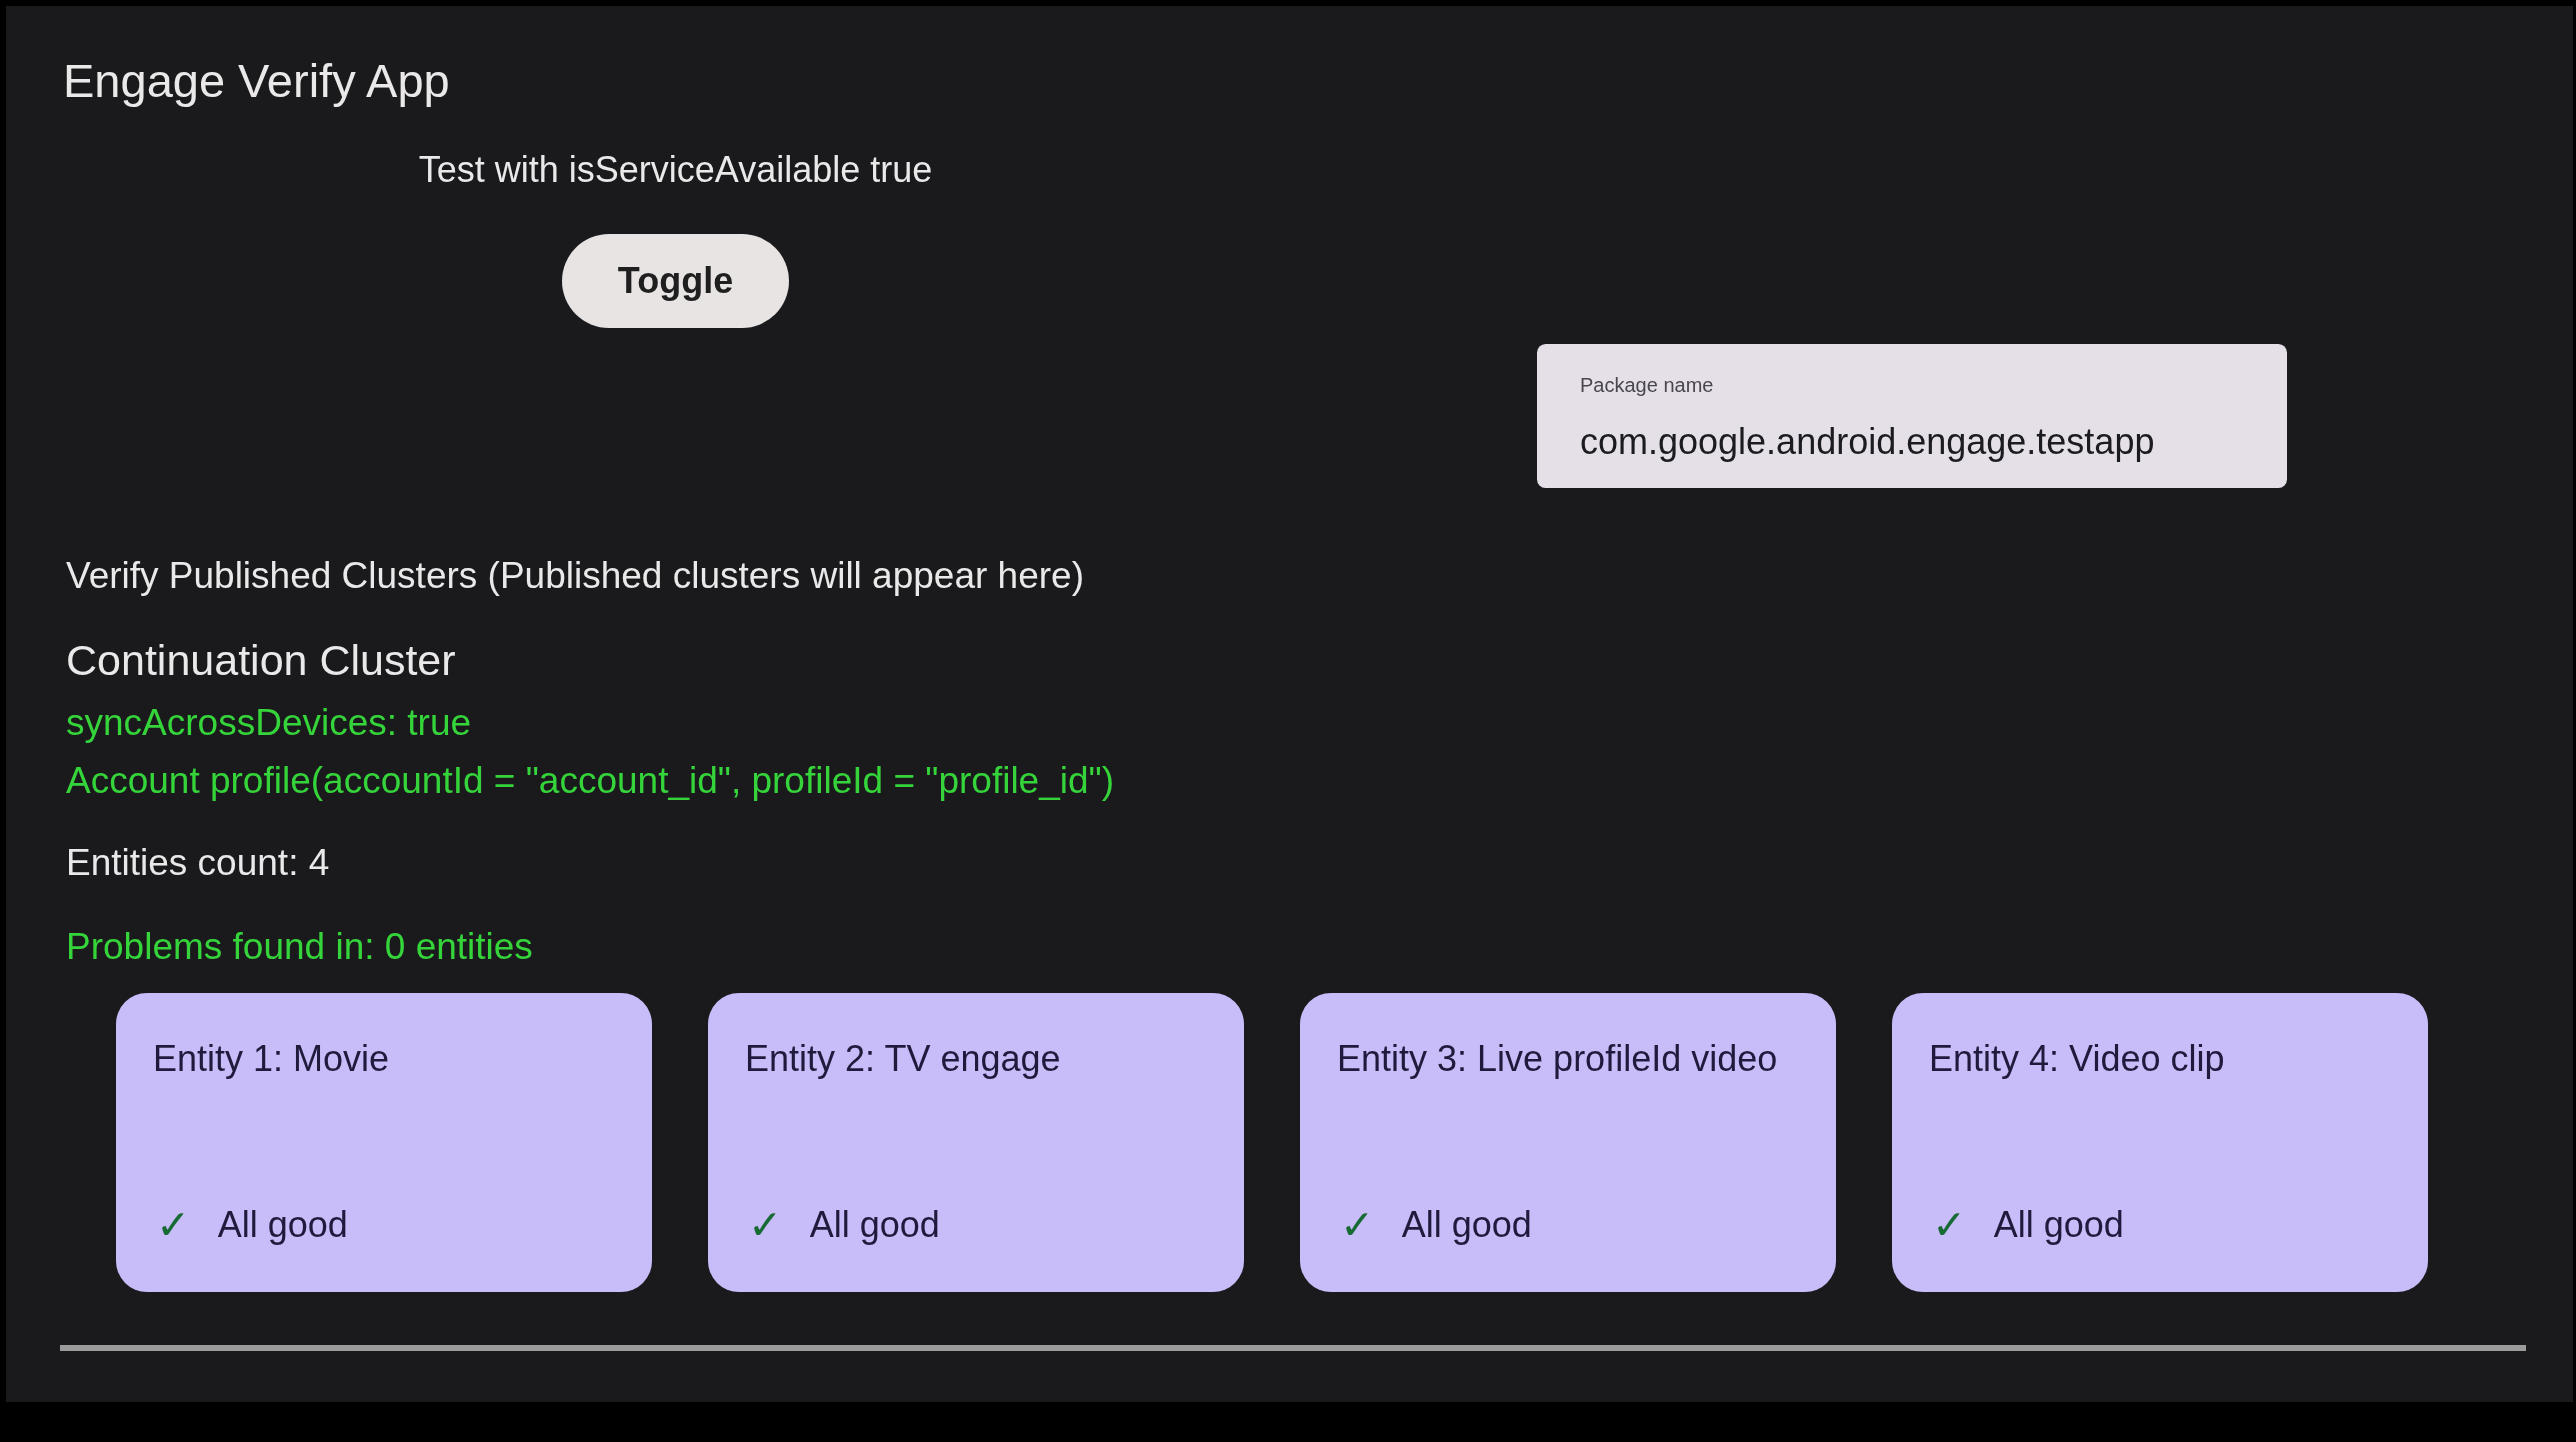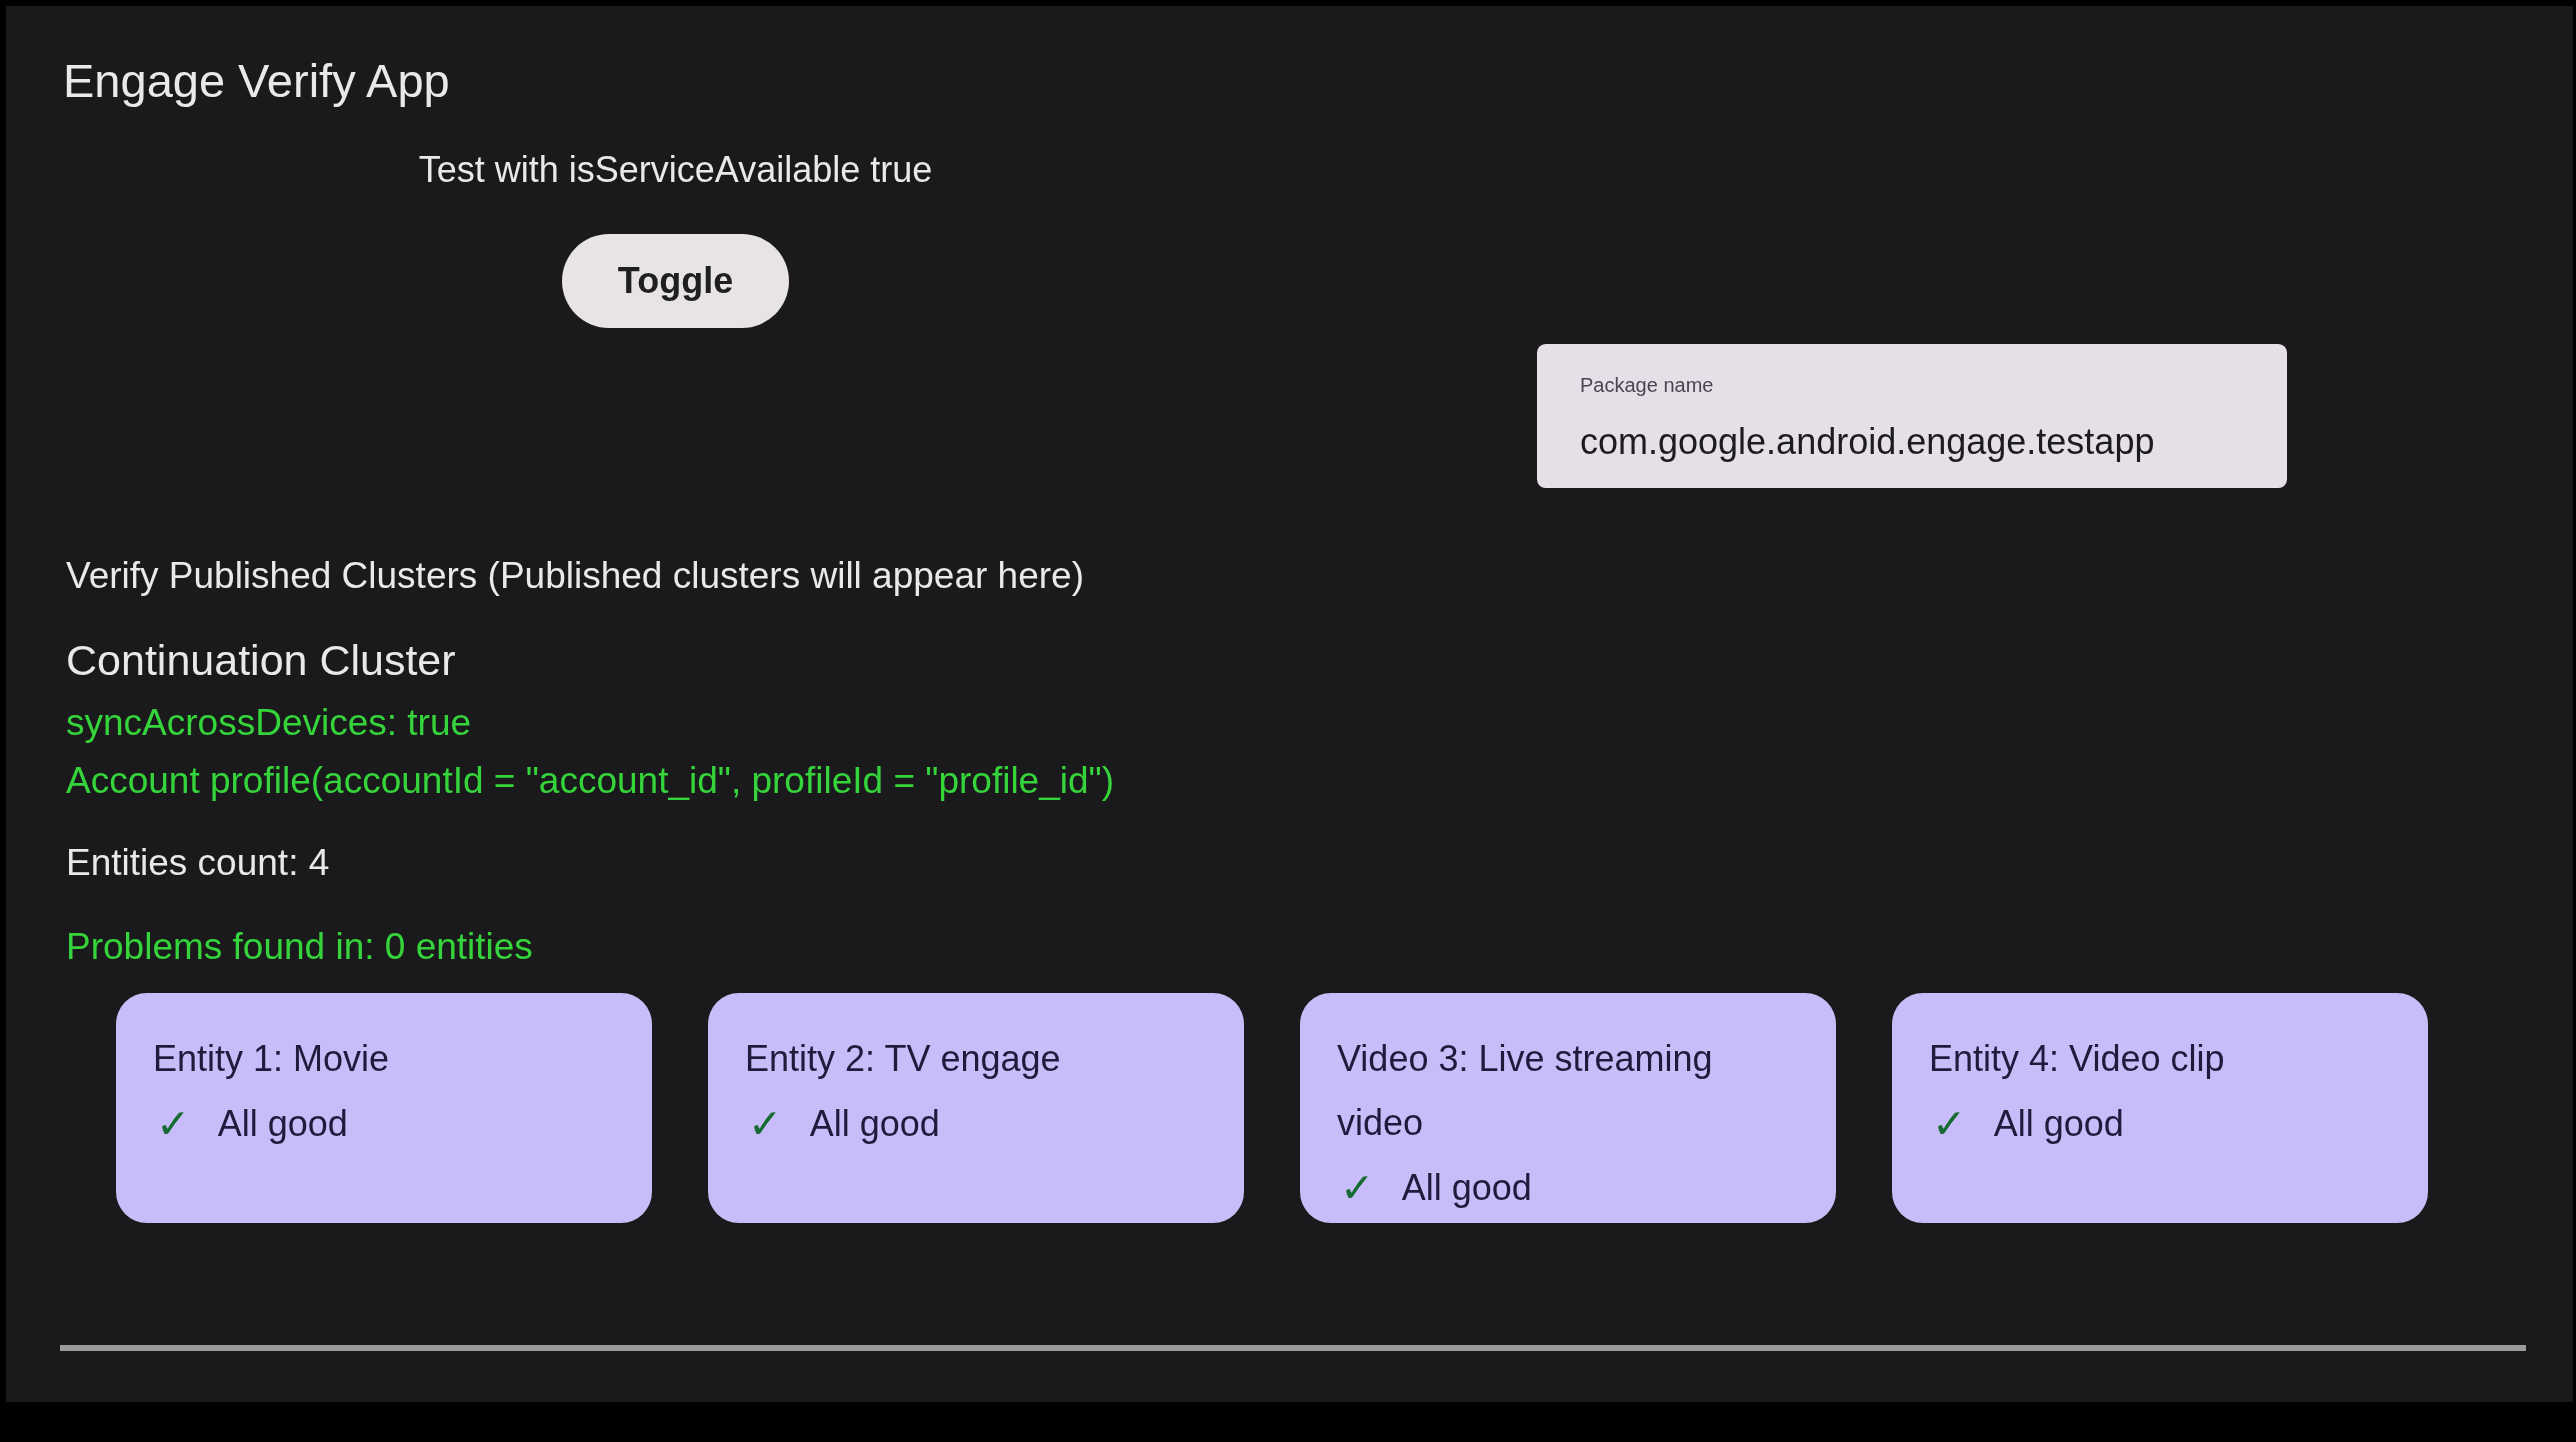--- a/index.html
+++ b/index.html
@@ -111,26 +111,27 @@
 
   .cards {
     position: absolute;
     left: 107px;
     top: 984px;
     display: flex;
     gap: 56px;
   }
   .card {
     width: 536px;
-    height: 230px;
+    height: 299px;
     background: var(--card_bg, #c9bdf9);
     border-radius: 31px;
     padding: 31px 34px 37px 34px;
     display: flex;
     flex-direction: column;
+    justify-content: space-between;
   }
   .card-title {
     font-size: 36px;
     line-height: 64px;
     color: var(--card_text, #201b3d);
   }
   .card-status {
     display: flex;
     align-items: center;
     gap: 21.4px;
@@ -201,21 +202,21 @@
 
     <div class="card">
       <div class="card-title">Entity 2: TV engage</div>
       <div class="card-status">
         <span class="check">✓</span>
         <span class="status-text">All good</span>
       </div>
     </div>
 
     <div class="card">
-      <div class="card-title">Video 3: Live streaming video</div>
+      <div class="card-title">Entity 3: Live profileId video</div>
       <div class="card-status">
         <span class="check">✓</span>
         <span class="status-text">All good</span>
       </div>
     </div>
 
     <div class="card">
       <div class="card-title">Entity 4: Video clip</div>
       <div class="card-status">
         <span class="check">✓</span>

